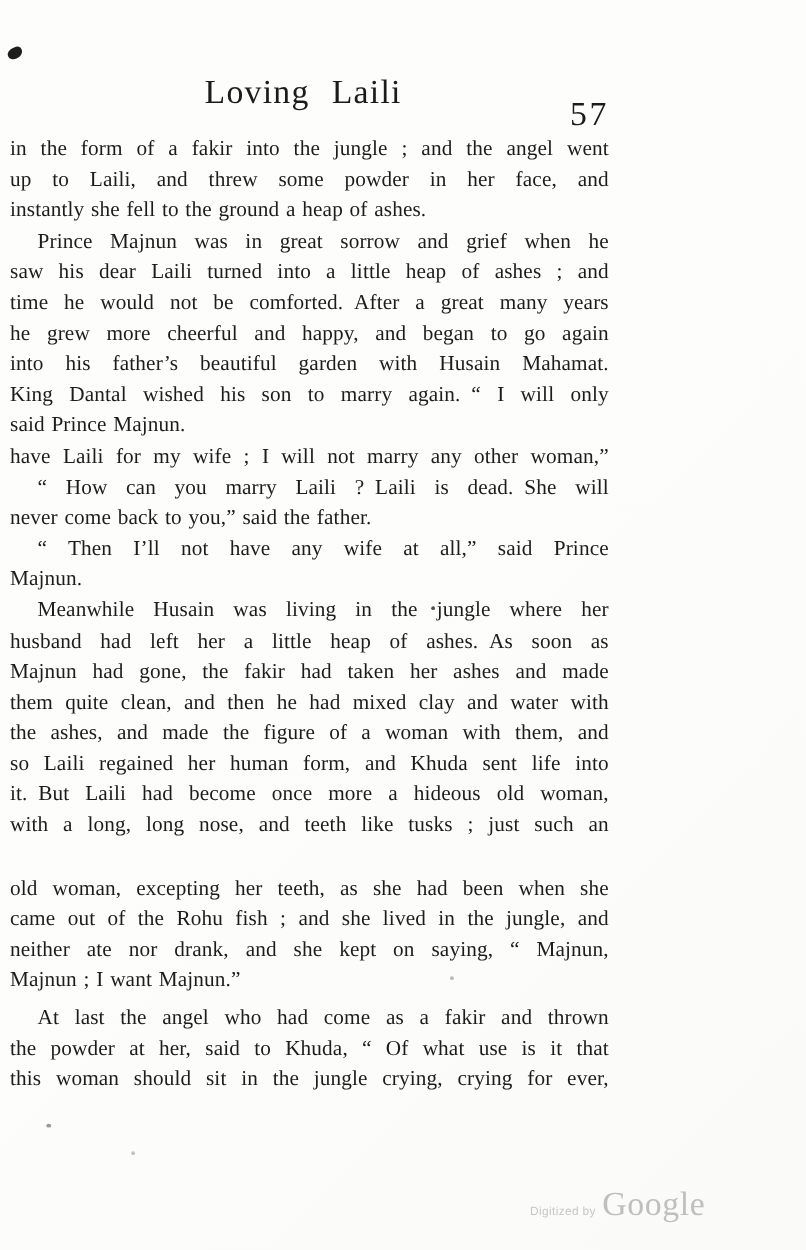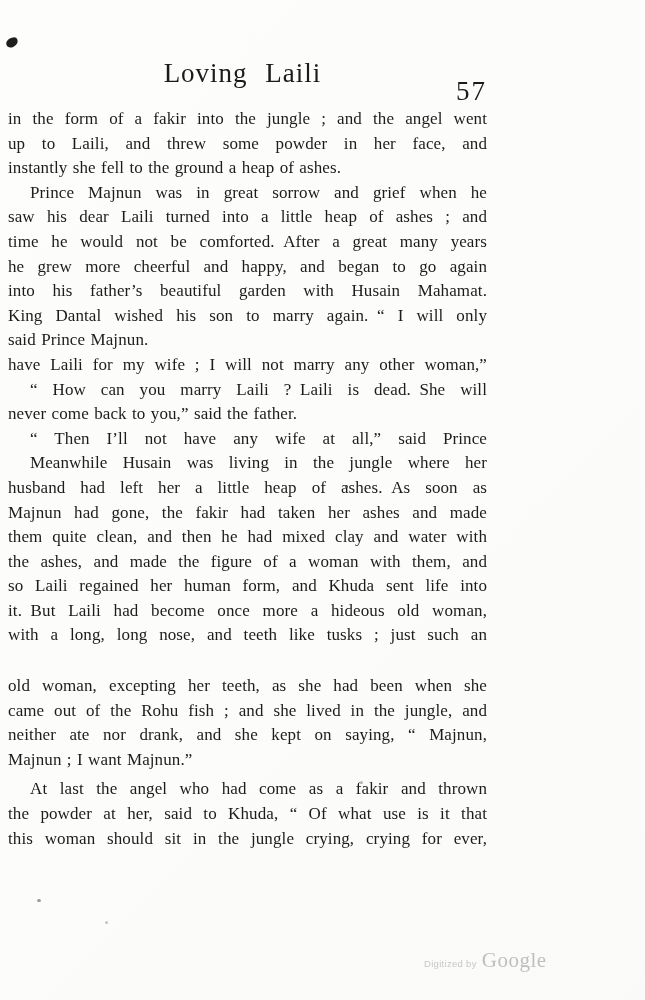--- a/index.html
+++ b/index.html
@@ -53,21 +53,21 @@
   .watermark {
     position: absolute; left: 424px; top: 948px;
     display: flex; align-items: baseline; gap: 5px;
   }
   .wm-prefix {
     font-family: "Liberation Sans", sans-serif;
     font-size: 9.5px; color: #c6c6c6; letter-spacing: 0.3px;
   }
   .wm-brand {
     font-family: "Liberation Serif", "DejaVu Serif", serif;
-    font-size: 21px; color: #bfbfbf; letter-spacing: 0.5px;
+    font-size: 27px; color: #bfbfbf; letter-spacing: 0.5px;
   }
 </style>
 </head>
 <body>
 
 <div class="page">
 
   <div class="ink-blot"></div>
 
   <header class="page-header">
@@ -94,20 +94,21 @@
       <span class="line" style="display: block;">have Laili for my wife ; I will not marry any other woman,”</span>
     </p>
 
     <p class="para">
       <span class="line indent" style="display: block;">“ How can you marry Laili ? Laili is dead. She will</span>
       <span class="line last" style="display: block;">never come back to you,” said the father.</span>
     </p>
 
     <p class="para">
       <span class="line indent" style="display: block;">“ Then I’ll not have any wife at all,” said Prince</span>
+      <span class="line last" style="display: block;">Majnun.</span>
     </p>
 
     <p class="para">
       <span class="line indent" style="display: block;">Meanwhile Husain was living in the jungle where her</span>
       <span class="line" style="display: block;">husband had left her a little heap of ashes. As soon as</span>
       <span class="line" style="display: block;">Majnun had gone, the fakir had taken her ashes and made</span>
       <span class="line" style="display: block;">them quite clean, and then he had mixed clay and water with</span>
       <span class="line" style="display: block;">the ashes, and made the figure of a woman with them, and</span>
       <span class="line" style="display: block;">so Laili regained her human form, and Khuda sent life into</span>
       <span class="line" style="display: block;">it. But Laili had become once more a hideous old woman,</span>

